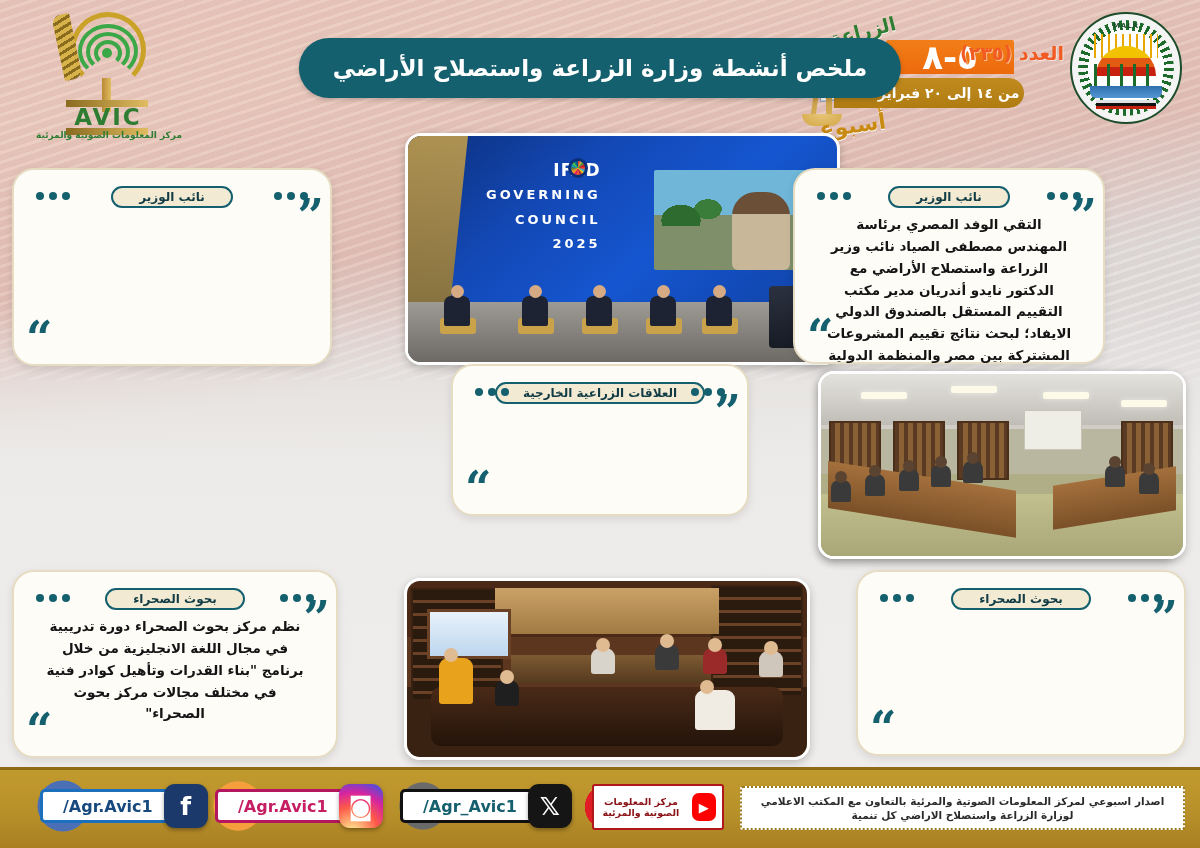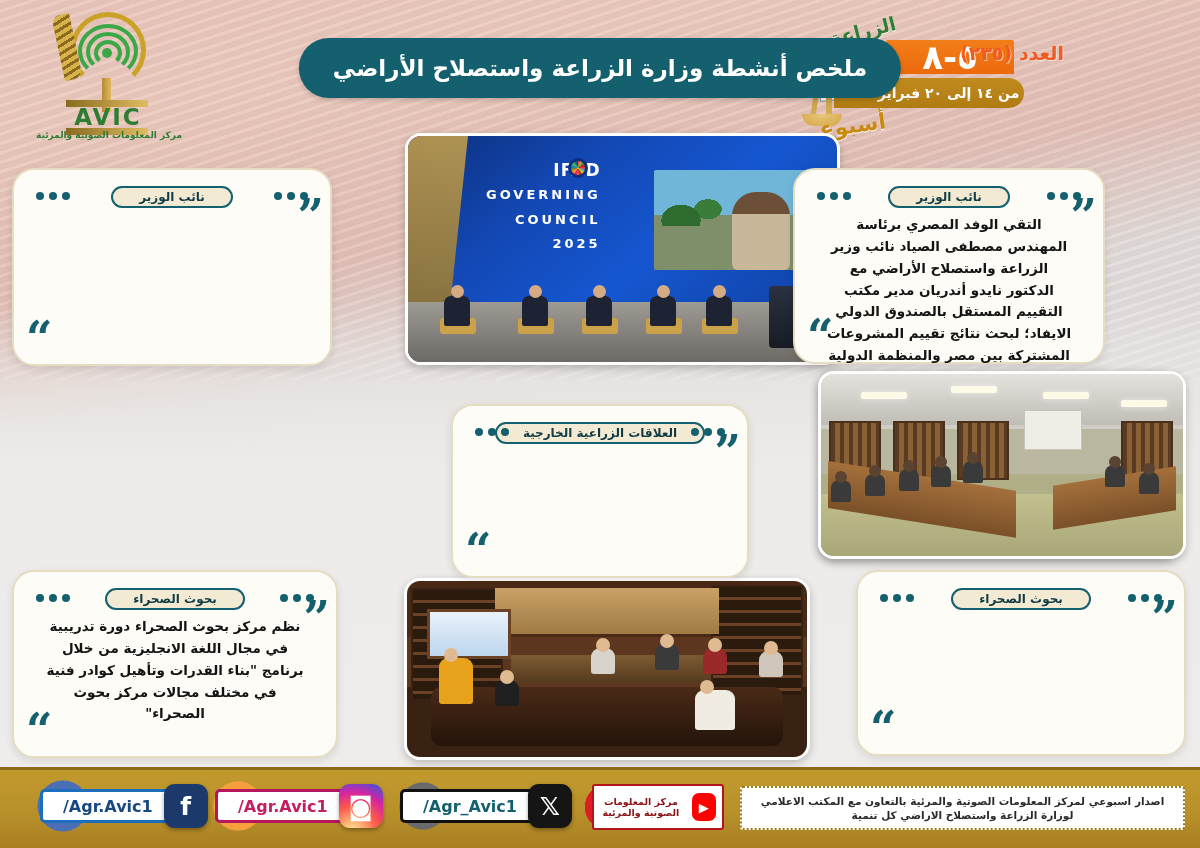--- a/index.html
+++ b/index.html
@@ -186,21 +186,21 @@
   }
   .q-open, .q-close {
     position:absolute; color:#15606e; font-size:46px; line-height:0.7;
     font-weight:bold; font-family:"DejaVu Serif", serif;
   }
   .q-open { right: 6px; top: 30px; }
   .q-close { left: 12px; bottom: 10px; }
 
   #card-tl { right: 95px;  top: 168px; width: 312px; height: 196px; }
   #card-tr { left: 12px;   top: 168px; width: 320px; height: 198px; }
-  #card-mid{ left: 50%; transform: translateX(-50%); top: 404px; width: 298px; height: 174px; }
+  #card-mid{ left: 50%; transform: translateX(-50%); top: 364px; width: 298px; height: 152px; }
   #card-bl { right: 14px;  top: 570px; width: 330px; height: 186px; }
   #card-br { left: 12px;   top: 570px; width: 326px; height: 188px; }
 
   
   .photo {
     position: absolute;
     border: 3px solid #ffffff;
     border-radius: 16px;
     box-shadow: 0 3px 9px rgba(0,0,0,0.22);
     overflow: hidden;
@@ -341,20 +341,31 @@
     border-radius: 45% 55% 50% 45%; z-index:0;}
 </style>
 </head>
 <body>
 
 <div class="bg-stripes"></div>
 <div class="bg-soft"></div>
 
 <div class="header">
 
+  <div class="malr-logo">
+    <div class="malr-inner">
+      <div class="malr-ring"></div>
+      <div class="malr-top-text">MALR</div>
+      <div class="malr-rays"></div>
+      <div class="malr-sun"></div>
+      <div class="malr-plants"></div>
+      <div class="malr-water"></div>
+      <div class="malr-flag"></div>
+    </div>
+  </div>
 
   <div class="issue-block">
     <div class="book-icon">
       <div class="book-cover"></div>
       <div class="book-pages"></div>
     </div>
     <div class="issue-num-tag">٥-٨</div>
     <div class="issue-label">العدد (٢٣٥)</div>
     <div class="issue-date-tag">من ١٤ إلى ٢٠ فبراير ٢٠٢٥</div>
   </div>

